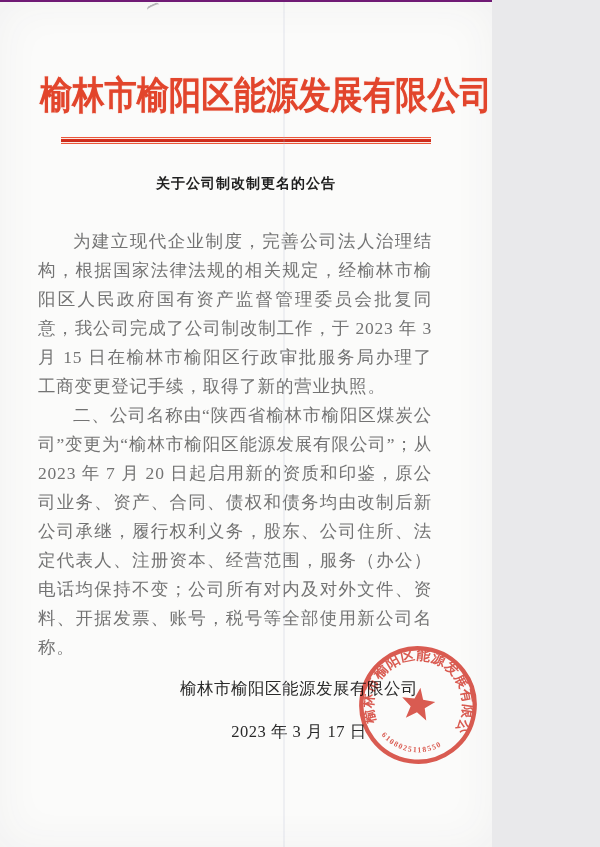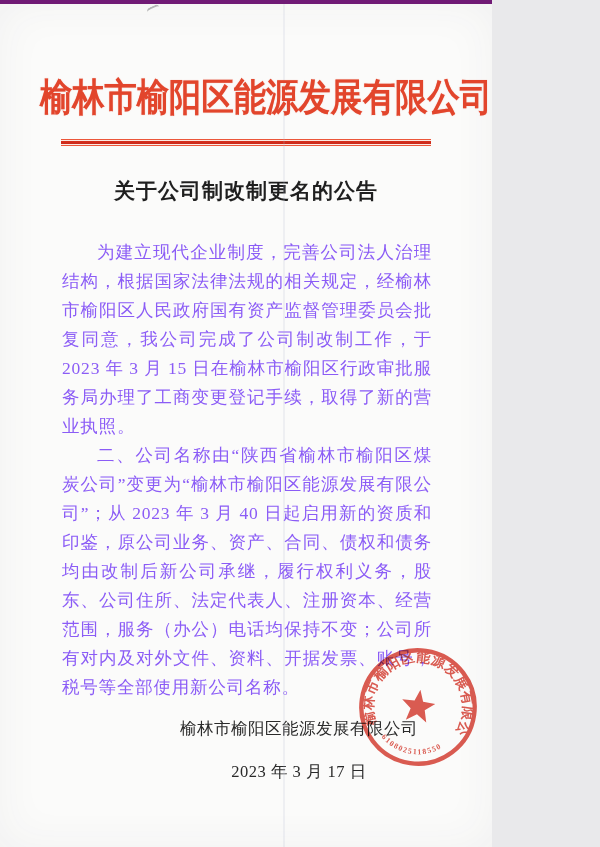--- a/index.html
+++ b/index.html
@@ -5,21 +5,21 @@
   * { margin: 0; padding: 0; box-sizing: border-box; }
   html, body {
     width: 600px; height: 847px;
     background: #e9e9eb;
     font-family: "Liberation Serif", "DejaVu Serif", serif;
   }
   .page {
     position: relative;
     width: 492px; height: 847px;
     background: #fbfbfa;
-    border-top: 4px solid #701a75;
+    border-top: 2px solid #701a75;
     box-shadow: inset 0 0 45px rgba(60,60,70,0.05);
     overflow: hidden;
     color: #262626;
   }
   
   .scan-line {
     position: absolute; left: 283px; top: 0;
     width: 2px; height: 847px;
     background: rgba(175,180,205,0.16);
     pointer-events: none;
@@ -55,34 +55,34 @@
       #ef6a4a 0px, #e8432b 1px,
       #fbe9e2 1px, #fbe9e2 2px,
       #d8301c 2px, #c8281a 5px,
       #fbe9e2 5px, #fbe9e2 6px,
       #e8432b 6px, #ef6a4a 7px
     );
   }
   .doc-title {
     margin-top: 31px;
     text-align: center;
-    font-size: 21px;
+    font-size: 14px;
     line-height: 1.35;
     font-weight: bold;
     letter-spacing: 1px;
     color: #1f1f1f;
   }
   .body-text {
-    margin: 33px 60px 0 62px;
+    margin: 33px 60px 0 38px;
     font-size: 17.5px;
     line-height: 29px;
     letter-spacing: 0.8px;
     text-align: justify;
     text-justify: inter-character;
-    color: #8b5cf6;
+    color: #737373;
   }
   .body-text p { text-indent: 2em; }
   .signature {
     margin-top: 12px;
     text-align: right;
     padding-right: 74px;
     font-size: 16.5px;
     letter-spacing: 0.5px;
     color: #2a2a2a;
   }
@@ -116,21 +116,21 @@
   <div class="letterhead">
     <span class="letterhead-text">榆林市榆阳区能源发展有限公司</span>
   </div>
 
   <div class="red-rule"></div>
 
   <h1 class="doc-title">关于公司制改制更名的公告</h1>
 
   <div class="body-text">
     <p>为建立现代企业制度，完善公司法人治理结构，根据国家法律法规的相关规定，经榆林市榆阳区人民政府国有资产监督管理委员会批复同意，我公司完成了公司制改制工作，于 2023 年 3 月 15 日在榆林市榆阳区行政审批服务局办理了工商变更登记手续，取得了新的营业执照。</p>
-    <p>二、公司名称由“陕西省榆林市榆阳区煤炭公司”变更为“榆林市榆阳区能源发展有限公司”；从 2023 年 3 月 40 日起启用新的资质和印鉴，原公司业务、资产、合同、债权和债务均由改制后新公司承继，履行权利义务，股东、公司住所、法定代表人、注册资本、经营范围，服务（办公）电话均保持不变；公司所有对内及对外文件、资料、开据发票、账号，税号等全部使用新公司名称。</p>
+    <p>二、公司名称由“陕西省榆林市榆阳区煤炭公司”变更为“榆林市榆阳区能源发展有限公司”；从 2023 年 7 月 20 日起启用新的资质和印鉴，原公司业务、资产、合同、债权和债务均由改制后新公司承继，履行权利义务，股东、公司住所、法定代表人、注册资本、经营范围，服务（办公）电话均保持不变；公司所有对内及对外文件、资料、开据发票、账号，税号等全部使用新公司名称。</p>
   </div>
 
   <div class="signature">
     <span class="sig-inner">
       <div class="sig-company">榆林市榆阳区能源发展有限公司</div>
       <div class="sig-date">2023 年 3 月 17 日</div>
     </span>
   </div>
 
   <svg class="seal" viewBox="0 0 132 132">

